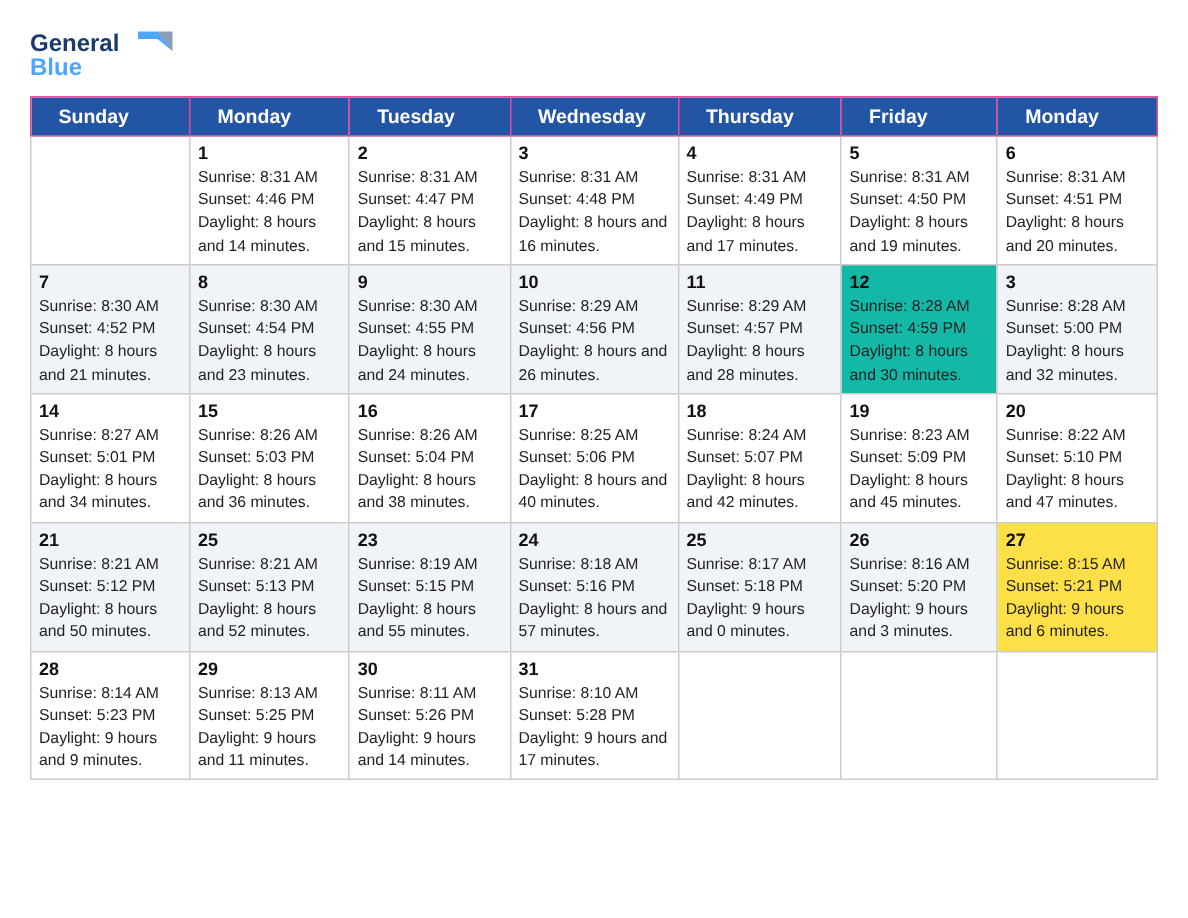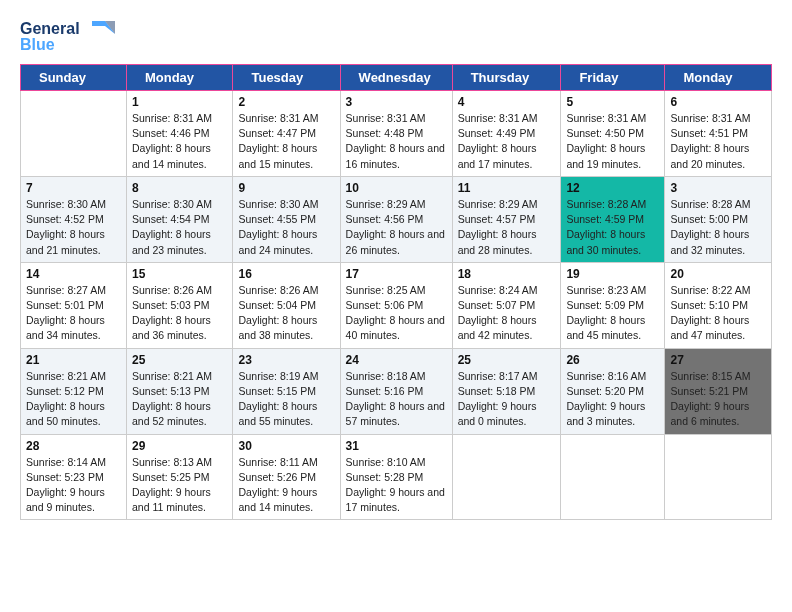--- a/index.html
+++ b/index.html
@@ -217,21 +217,21 @@
             <div class="day-info">Sunrise: 8:18 AM<br>Sunset: 5:16 PM<br>Daylight: 8 hours and 57 minutes.</div>
           </td>
           <td style="background: rgb(240, 244, 248);">
             <div class="day-number">25</div>
             <div class="day-info">Sunrise: 8:17 AM<br>Sunset: 5:18 PM<br>Daylight: 9 hours and 0 minutes.</div>
           </td>
           <td style="background: rgb(240, 244, 248);">
             <div class="day-number">26</div>
             <div class="day-info">Sunrise: 8:16 AM<br>Sunset: 5:20 PM<br>Daylight: 9 hours and 3 minutes.</div>
           </td>
-          <td style="background: #737373;">
+          <td style="background: #fde047;">
             <div class="day-number">27</div>
             <div class="day-info">Sunrise: 8:15 AM<br>Sunset: 5:21 PM<br>Daylight: 9 hours and 6 minutes.</div>
           </td>
         </tr>
         <tr>
           <td>
             <div class="day-number">28</div>
             <div class="day-info">Sunrise: 8:14 AM<br>Sunset: 5:23 PM<br>Daylight: 9 hours and 9 minutes.</div>
           </td>
           <td>

